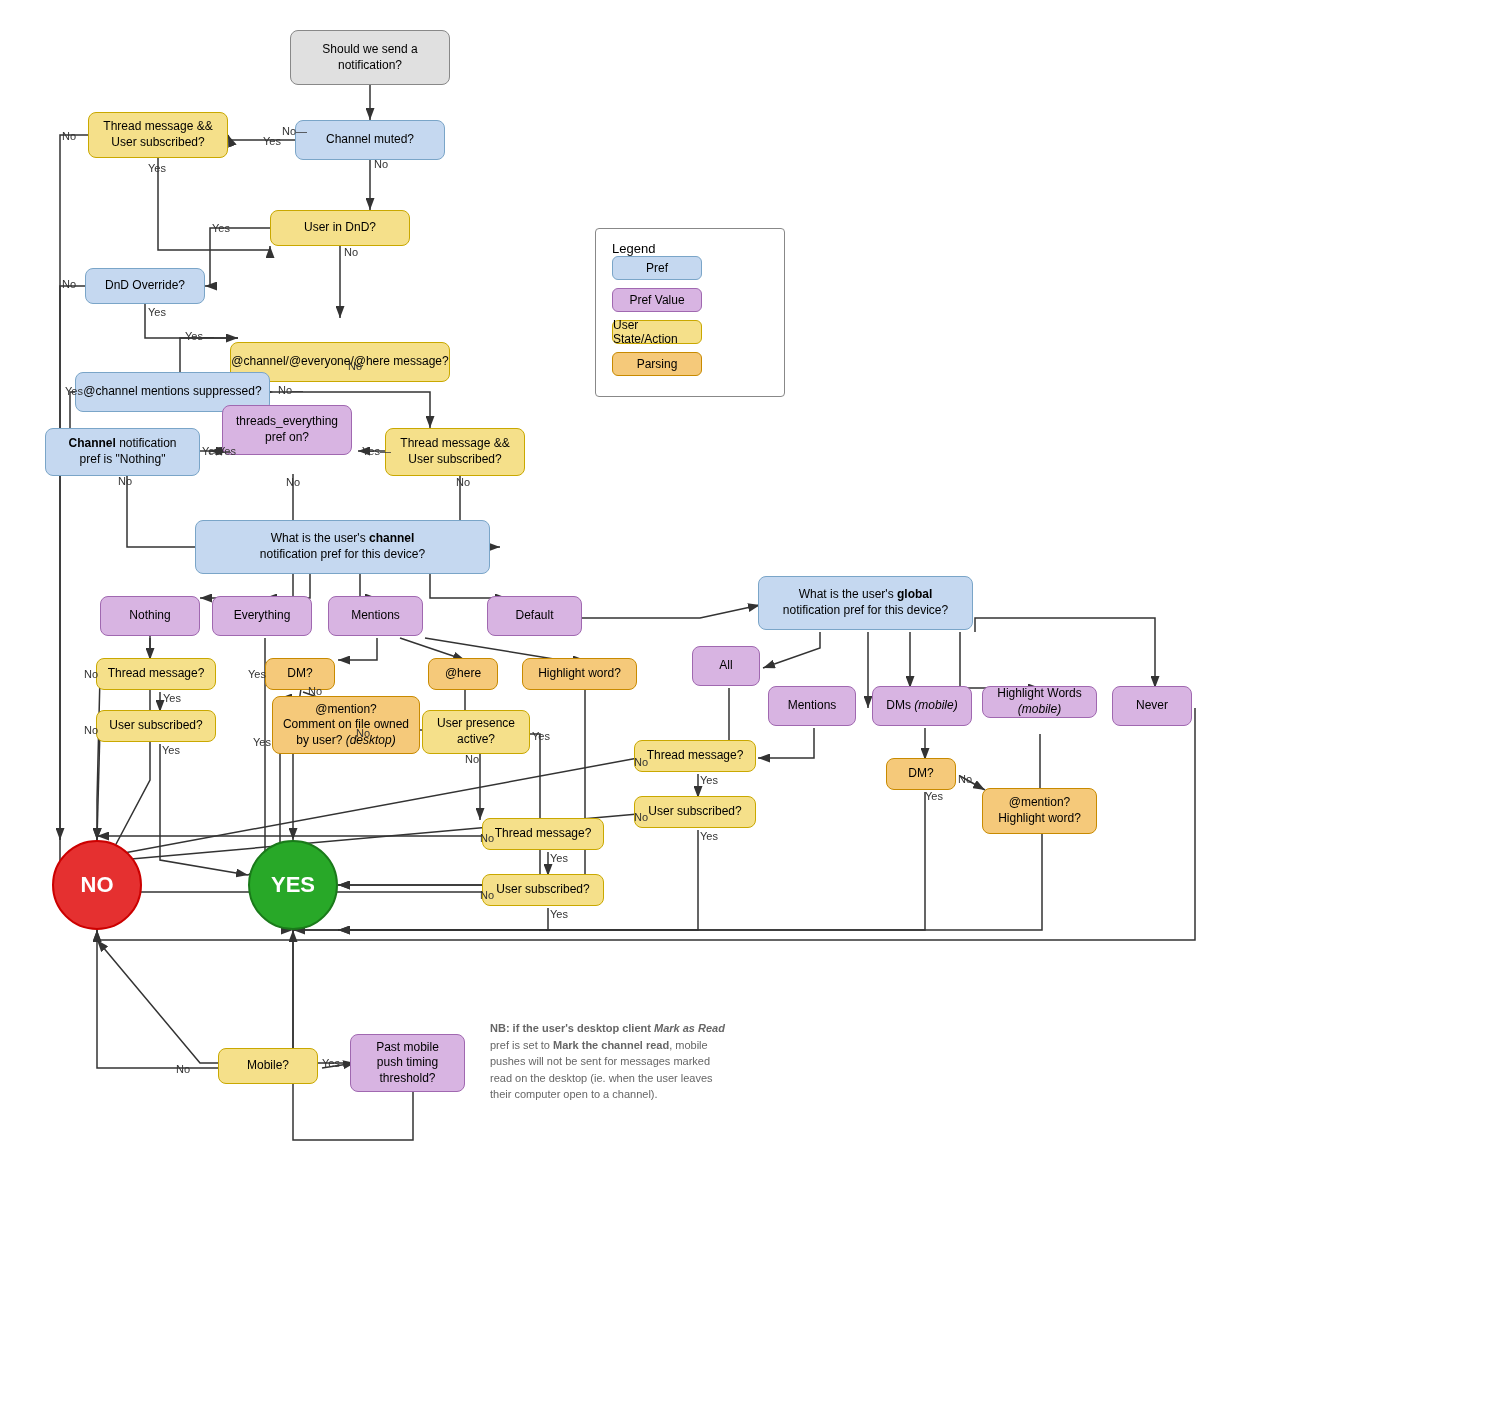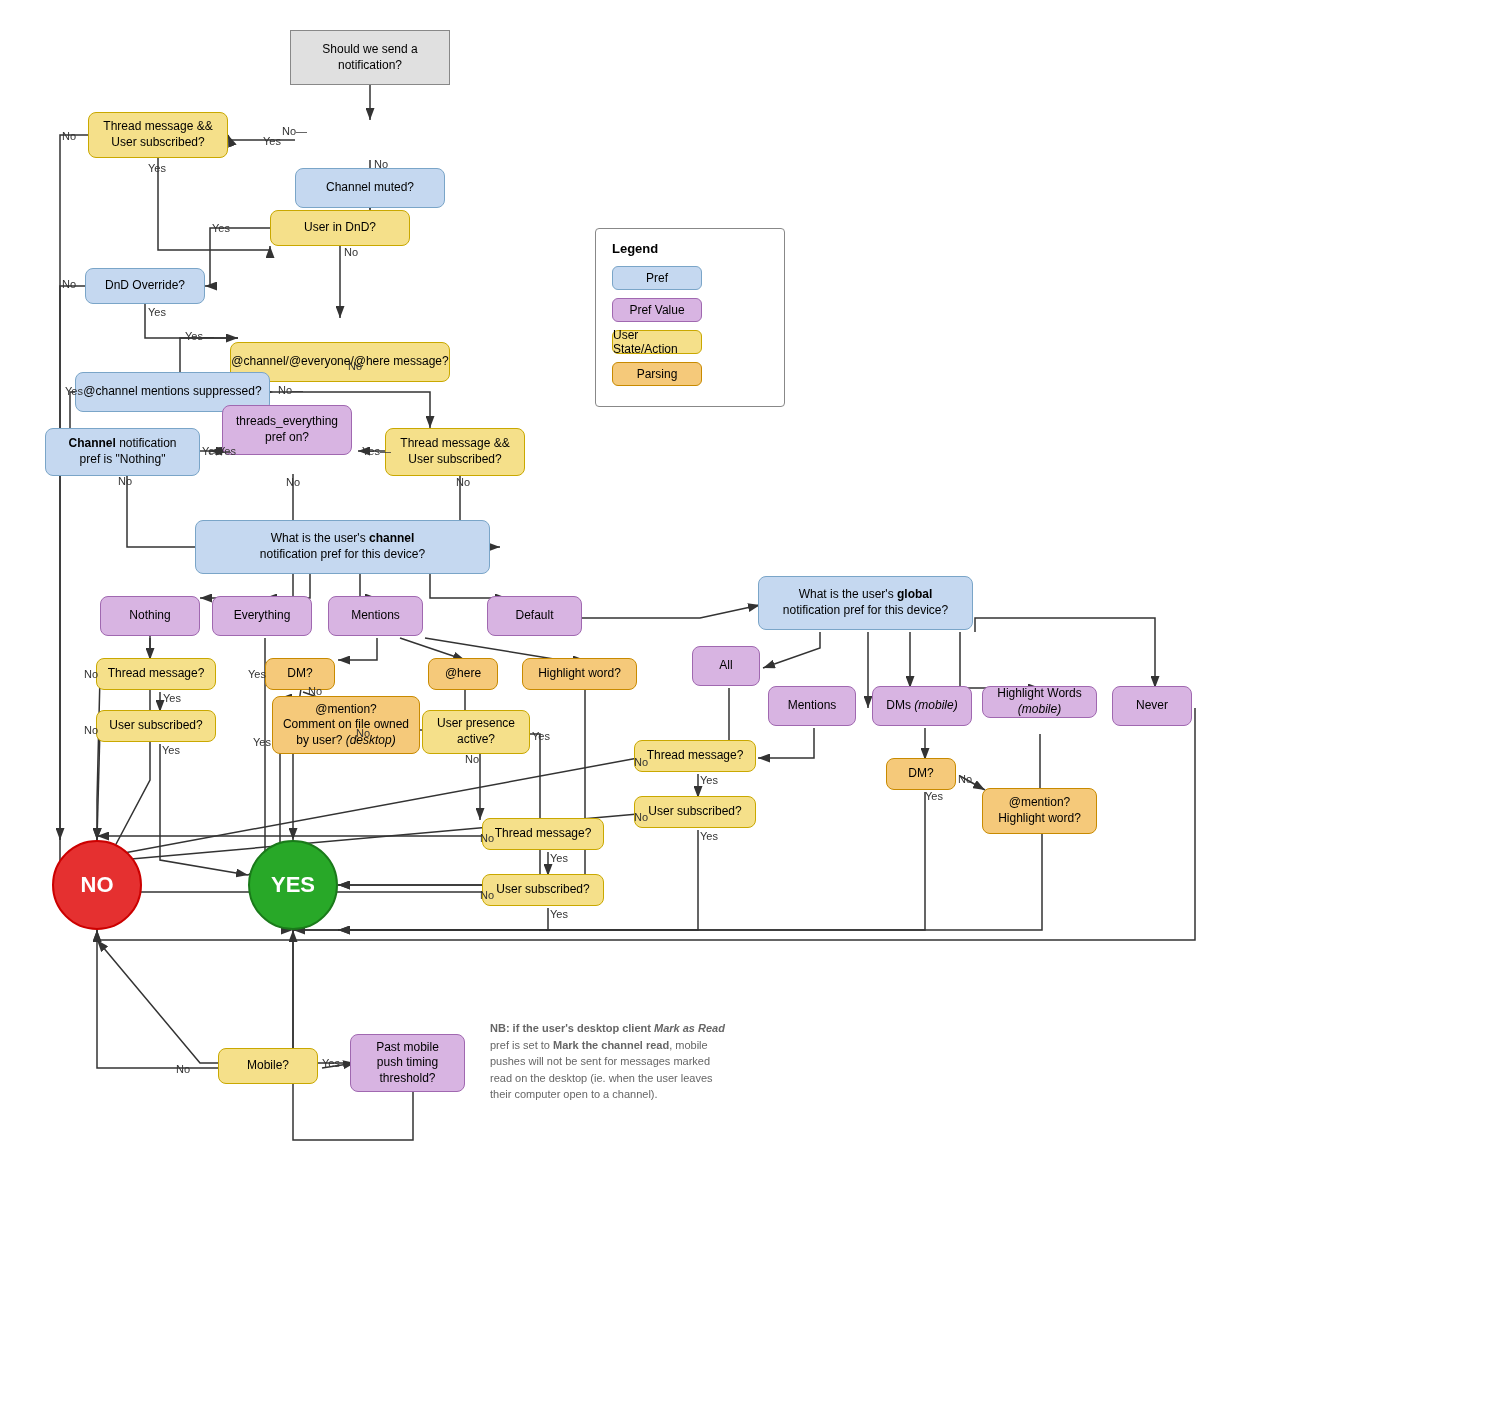--- a/index.html
+++ b/index.html
@@ -41,21 +41,21 @@
       border-radius: 8px;
     }
     .node-orange {
       background: #f5c97a;
       border: 1.5px solid #c88a00;
       border-radius: 8px;
     }
     .node-gray {
       background: #e0e0e0;
       border: 1.5px solid #888;
-      border-radius: 0;
+      border-radius: 8px;
     }
     .node-circle-red {
       background: #e53030;
       border-radius: 50%;
       color: white;
       font-size: 22px;
       font-weight: bold;
       border: 2px solid #c00;
     }
     .node-circle-green {
@@ -260,21 +260,21 @@
     <polyline points="355,1063 200,1063 97,940" stroke="#333" stroke-width="1.5" fill="none" marker-end="url(#arrowhead)"></polyline>
 
     <polyline points="413,1090 413,1140 293,1140 293,930" stroke="#333" stroke-width="1.5" fill="none" marker-end="url(#arrowhead)"></polyline>
 
   </svg>
 
   <div class="node node-gray" style="left:290px; top:30px; width:160px; height:55px;">
     <span>Should we send a notification?</span>
   </div>
 
-  <div class="node node-blue" style="left:295px; top:120px; width:150px; height:40px;margin-top:48px;">
+  <div class="node node-blue" style="left:295px; top:120px; width:150px; height:40px;">
     <span>Channel muted?</span>
   </div>
 
   <div class="node node-yellow" style="left:88px; top:112px; width:140px; height:46px;">
     <span>Thread message &amp;&amp;<br>User subscribed?</span>
   </div>
 
   <div class="node node-yellow" style="left:270px; top:210px; width:140px; height:36px;">
     <span>User in DnD?</span>
   </div>
@@ -409,21 +409,21 @@
 
   <div class="node node-yellow" style="left:218px; top:1048px; width:100px; height:36px;">
     <span>Mobile?</span>
   </div>
 
   <div class="node node-purple" style="left:350px; top:1034px; width:115px; height:58px;">
     <span>Past mobile<br>push timing<br>threshold?</span>
   </div>
 
   <div class="legend-box" style="left:595px; top:228px; width:190px;">
-    <div style="font-size:13px; font-weight:bold; margin-bottom:10px;">Legend</div>
+    <div style="font-size:13px; font-weight:normal; ">Legend</div>
     <div class="legend-item">
       <div class="legend-swatch node-blue">Pref</div>
     </div>
     <div class="legend-item">
       <div class="legend-swatch node-purple">Pref Value</div>
     </div>
     <div class="legend-item">
       <div class="legend-swatch node-yellow">User State/Action</div>
     </div>
     <div class="legend-item">

